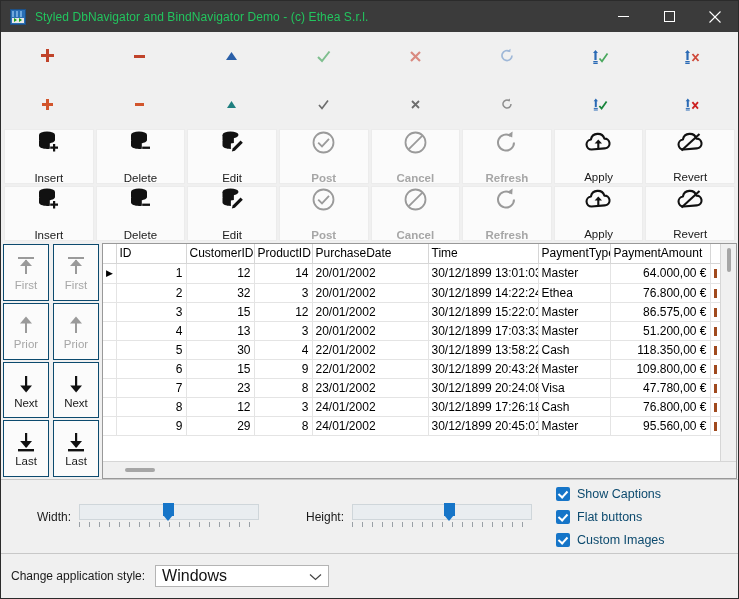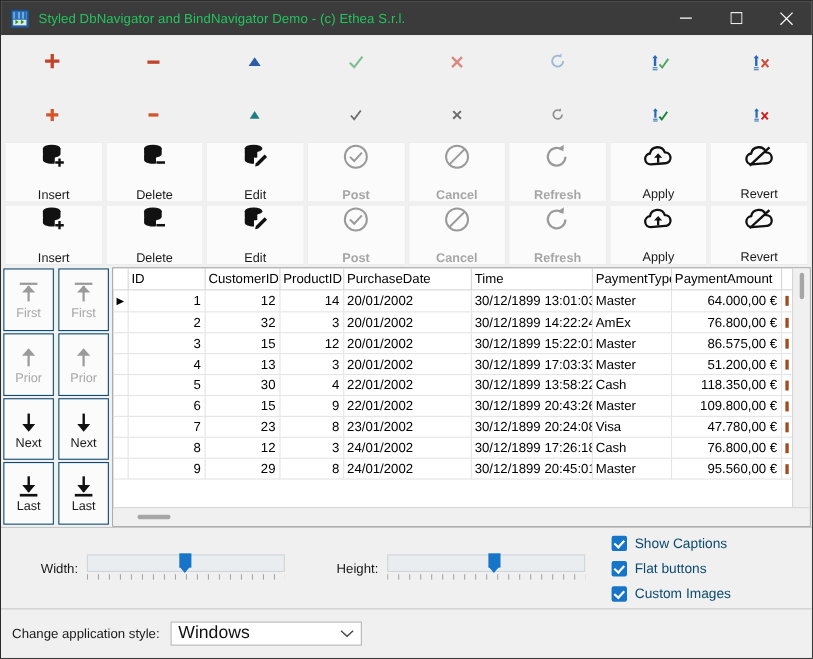--- a/index.html
+++ b/index.html
@@ -662,21 +662,21 @@
                 <td class="num">64.000,00 €</td>
                 <td class="clip"><span></span></td>
               </tr>
               <tr>
                 <td class="ind"></td>
                 <td class="num">2</td>
                 <td class="num">32</td>
                 <td class="num">3</td>
                 <td>20/01/2002</td>
                 <td>30/12/1899 14:22:24</td>
-                <td>AmEx</td>
+                <td>Ethea</td>
                 <td class="num">76.800,00 €</td>
                 <td class="clip"><span></span></td>
               </tr>
               <tr>
                 <td class="ind"></td>
                 <td class="num">3</td>
                 <td class="num">15</td>
                 <td class="num">12</td>
                 <td>20/01/2002</td>
                 <td>30/12/1899 15:22:01</td>

